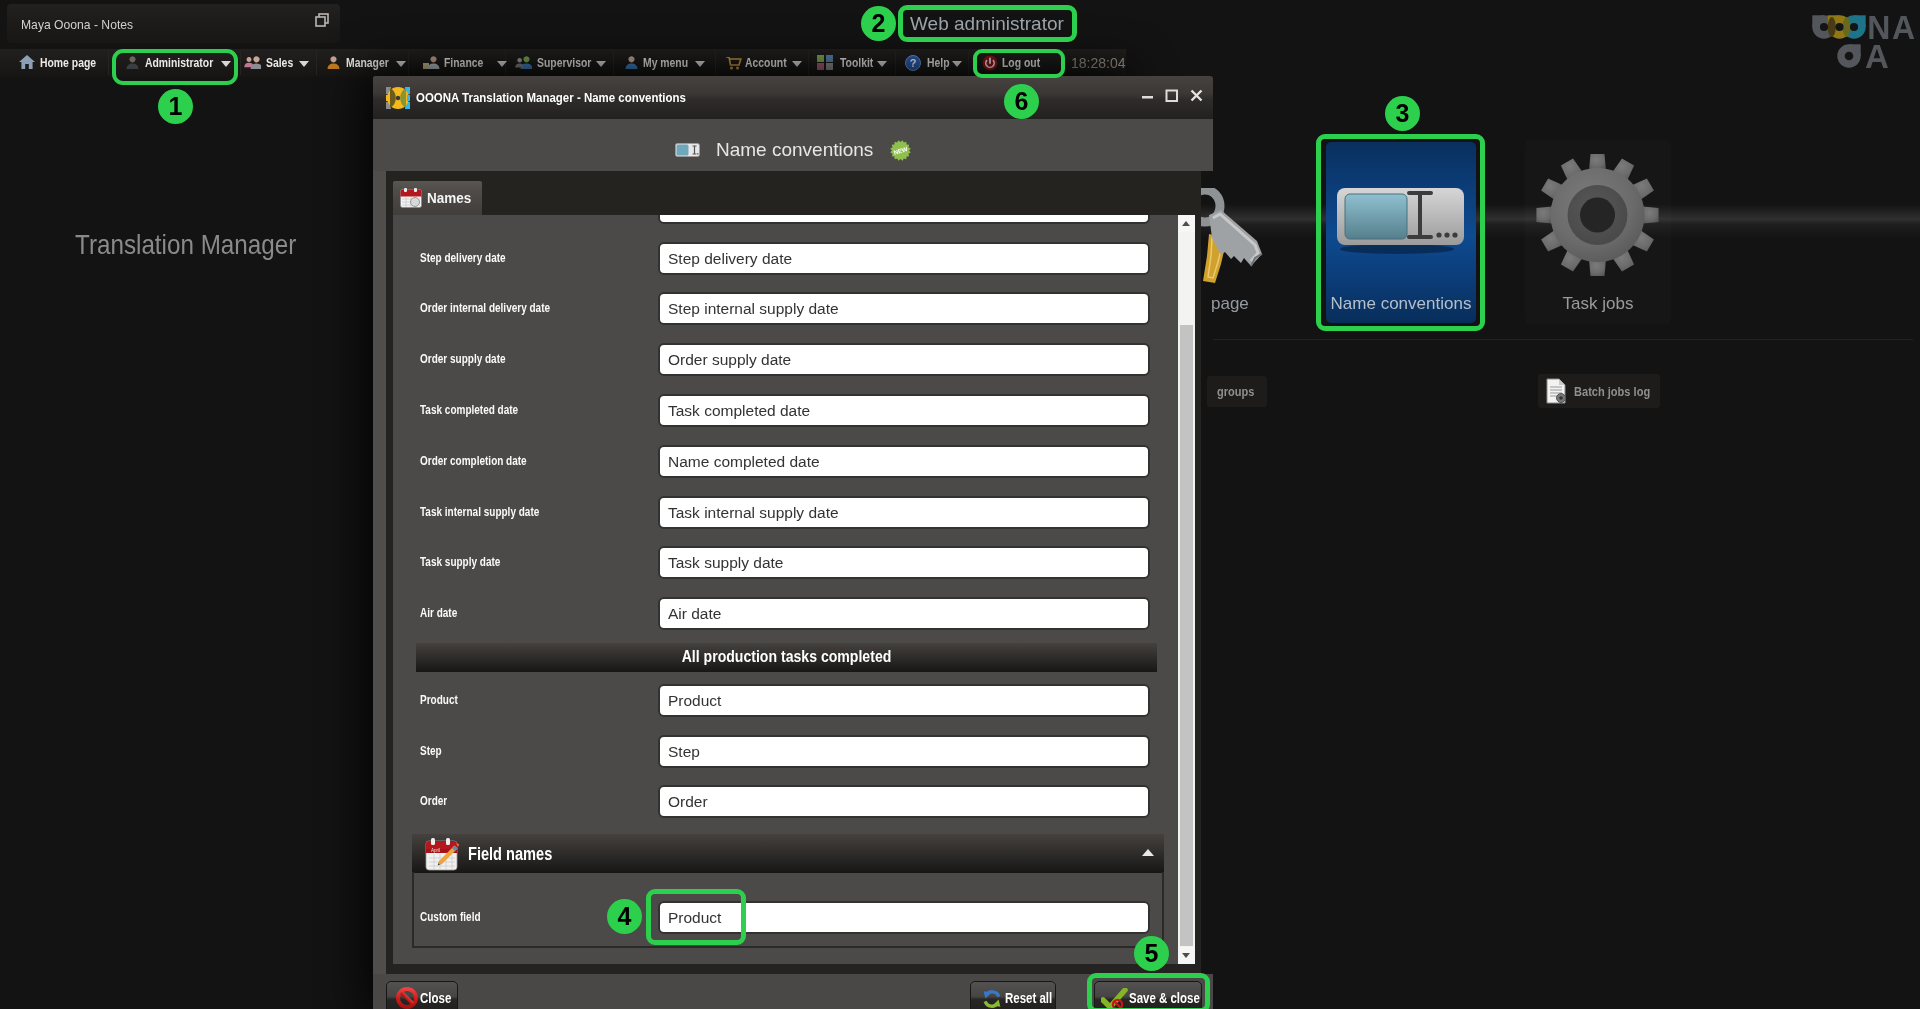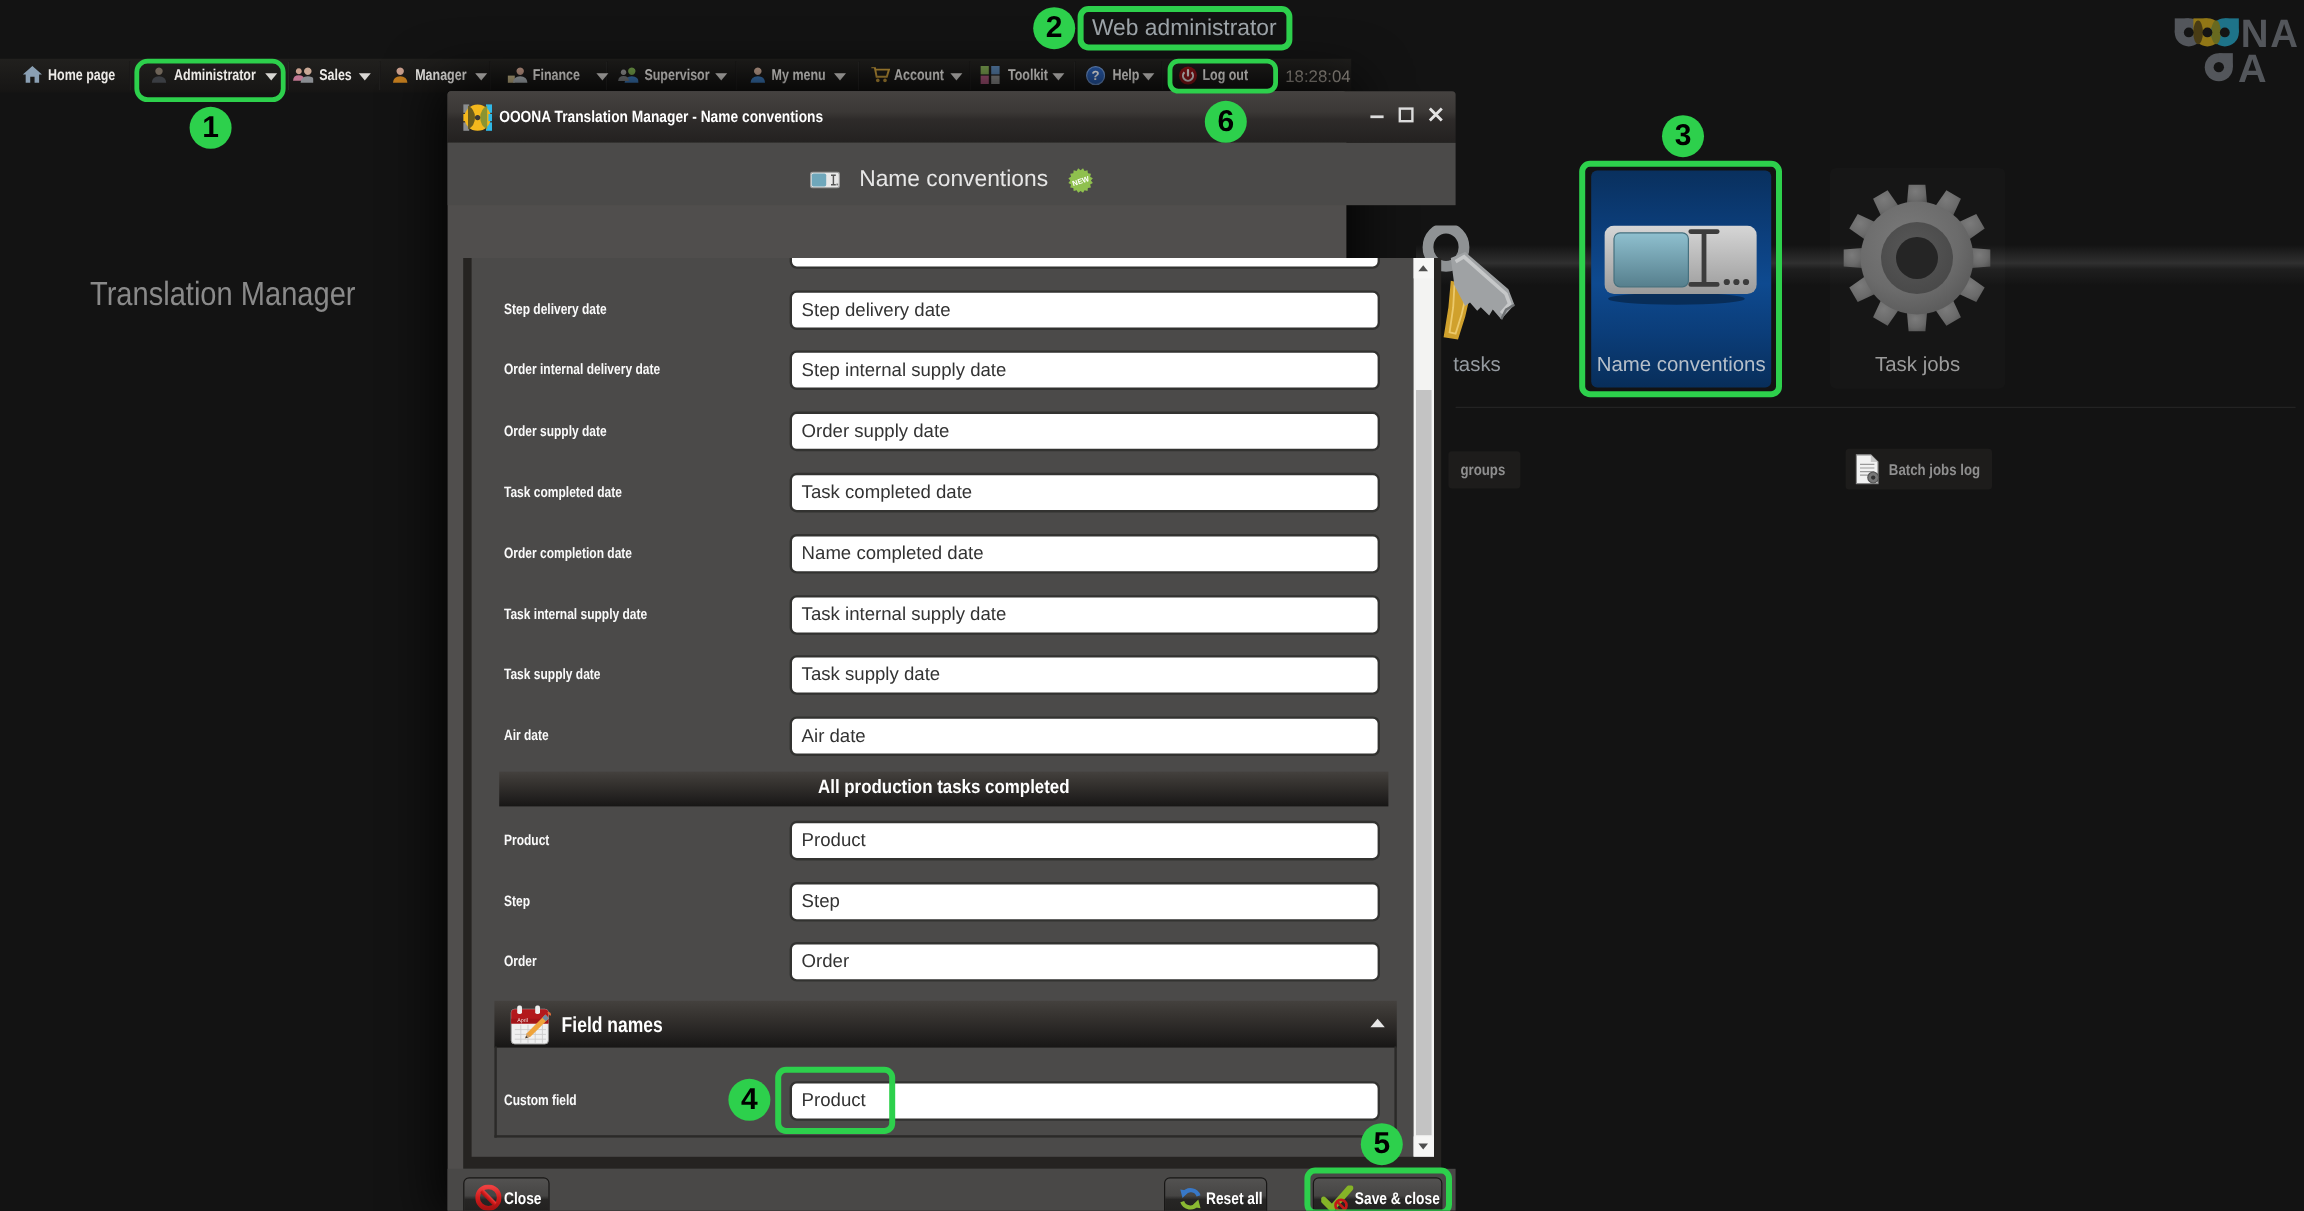--- a/index.html
+++ b/index.html
@@ -83,20 +83,27 @@
   #sbar .thumb { position:absolute; left:2px; top:110px; width:13px; height:621px; background:#c3c3c3; }
   .tri-up { position:absolute; left:4px; top:6px; width:0; height:0;
     border-left:4.5px solid transparent; border-right:4.5px solid transparent; border-bottom:5.5px solid #4e4e4e; }
   .tri-dn { position:absolute; left:4px; top:6px; width:0; height:0;
     border-left:4.5px solid transparent; border-right:4.5px solid transparent; border-top:5.5px solid #4e4e4e; }
 </style>
 </head>
 <body>
 <div id="stage">
 
+  <div id="notesTab" class="abs">
+    <div class="t">Maya Ooona - Notes</div>
+    <svg class="abs" style="left:308px; top:9px;" width="14" height="14" viewBox="0 0 14 14">
+      <rect x="4" y="1" width="9" height="9" fill="none" stroke="#b9b7b5" stroke-width="1.6"></rect>
+      <rect x="1" y="4" width="9" height="9" fill="#1f1e1d" stroke="#b9b7b5" stroke-width="1.6"></rect>
+    </svg>
+  </div>
 
   <div id="tmtitle" class="abs">Translation Manager</div>
 
   <div id="menubar" class="abs">
       <div class="msep" style="left: 107.5px;"></div>
       <div class="msep" style="left: 240px;"></div>
       <div class="msep" style="left: 316.3px;"></div>
       <div class="msep" style="left: 407.5px;"></div>
       <div class="msep" style="left: 505px;"></div>
       <div class="msep" style="left: 613.3px;"></div>
@@ -192,21 +199,21 @@
   <div id="shelf" class="abs"></div>
   <div id="shelfline" class="abs"></div>
   <div id="keysicon" class="abs" style="left:1185px; top:188px; z-index:1;"><svg width="100" height="145" viewBox="0 0 100 145">
         <ellipse cx="20" cy="18" rx="15" ry="16" fill="none" stroke="#8f9294" stroke-width="9"></ellipse>
         <polygon points="24,46 42,50 36,76 30,95 18,93 22,68" fill="#d0a12d"></polygon>
         <polygon points="27,50 38,53 33,74 28,90 23,89 26,68" fill="none" stroke="#ecc96b" stroke-width="1.5"></polygon>
         <path d="M24 27 L36 22 L72 53 L77 66 L66 78 L59 70 L56 75 L49 68 L46 71 L40 64 L36 67 L27 50 Z" fill="#9fa2a4"></path>
         <path d="M28 30 L35 26 L70 57 L73 65 L66 73" fill="none" stroke="#c6c8c9" stroke-width="3"></path>
         <path d="M66 78 L70 70 L77 66" fill="none" stroke="#6f7274" stroke-width="2"></path>
       </svg></div>
-  <div id="oupstxt" class="abs">tasks</div>
+  <div id="oupstxt" class="abs">page</div>
   <div id="bluetile" class="abs">
     <div class="cap">Name conventions</div>
   <div style="position: absolute; left: 11px; top: 46px;"><svg width="127" height="68" viewBox="0 0 127 68">
           <defs>
             <linearGradient id="tg" x1="0" y1="0" x2="0" y2="1">
               <stop offset="0%" stop-color="#d6d6d6"></stop>
               <stop offset="100%" stop-color="#9b9b9b"></stop>
             </linearGradient>
             <linearGradient id="tt" x1="0" y1="0" x2="0" y2="1">
               <stop offset="0%" stop-color="#8fc0cf"></stop>
@@ -317,20 +324,33 @@
             <rect x="1.5" y="1.5" width="12" height="11" rx="1.5" fill="#6fa7bb"></rect>
             <path d="M17.5 3 L21.5 3 M19.5 3 L19.5 11 M17.5 11 L21.5 11" stroke="#555" stroke-width="1.2"></path>
             <rect x="22" y="10" width="1.5" height="1.5" fill="#777"></rect>
           </svg></div>
       <div id="hdrtxt">Name conventions</div>
       <div id="newbadge" class="abs" style="left:517px; top:21px;"><svg width="21" height="21" viewBox="0 0 21 21">
             <polygon points="19.1,10.5 20.700166916193595,12.528939348967734 18.445363979597065,13.791077518339772 19.14728396794647,16.277930423403863 16.58111831820431,16.581118318204307 16.277930423403866,19.14728396794647 13.791077518339772,18.445363979597065 12.528939348967734,20.700166916193595 10.5,19.1 8.471060651032268,20.700166916193595 7.208922481660228,18.445363979597065 4.722069576596139,19.14728396794647 4.418881681795692,16.58111831820431 1.8527160320535287,16.277930423403863 2.554636020402935,13.791077518339772 0.29983308380640317,12.528939348967738 1.9000000000000004,10.500000000000002 0.29983308380640317,8.471060651032264 2.554636020402933,7.208922481660229 1.852716032053527,4.722069576596139 4.41888168179569,4.418881681795692 4.722069576596137,1.8527160320535287 7.208922481660223,2.5546360204029366 8.471060651032262,0.29983308380640494 10.499999999999998,1.9000000000000004 12.528939348967734,0.29983308380640317 13.791077518339774,2.5546360204029357 16.27793042340386,1.852716032053527 16.581118318204307,4.41888168179569 19.14728396794647,4.722069576596137 18.44536397959706,7.208922481660222 20.700166916193595,8.47106065103226" fill="#8fc04e"></polygon>
             <text x="10.5" y="13" font-size="6.2" font-weight="bold" fill="#fff" text-anchor="middle" transform="rotate(-18 10.5 10.5)" font-family="Liberation Sans">NEW</text>
           </svg></div>
     </div>
+    <div id="tabstrip" class="abs">
+      <div id="namestab">
+        <div id="tabicon" class="abs" style="left:7px; top:7px;"><svg width="22" height="20" viewBox="0 0 22 20">
+              <rect x="0.5" y="1.5" width="21" height="18" rx="2" fill="#f3f3f3" stroke="#888" stroke-width="0.8"></rect>
+              <path d="M0.5 3.5 a2 2 0 0 1 2-2 h17 a2 2 0 0 1 2 2 v5 h-21 z" fill="#b3191c"></path>
+              <rect x="4" y="0" width="3" height="4" rx="1" fill="#e9e9e9"></rect>
+              <rect x="14" y="0" width="3" height="4" rx="1" fill="#e9e9e9"></rect>
+              <path d="M2 11 h18 M2 14 h18 M2 17 h18 M6 9 v10 M11 9 v10 M16 9 v10" stroke="#c9c9c9" stroke-width="0.8"></path>
+              <circle cx="15" cy="14" r="4.5" fill="#d8d8d8" stroke="#9a9a9a"></circle>
+            </svg></div>
+        <div class="t">Names</div>
+      </div>
+    </div>
     <div id="darkzone" class="abs">
       <div id="panel">
 
         <div id="rows">
             <div class="inp" style="top:-24px;"></div>
             <div class="lbl" style="top:35.5px;">Step delivery date</div>
             <div class="inp" style="top:26.5px;">
               <div class="t">Step delivery date</div>
             </div>
             <div class="lbl" style="top:86.3px;">Order internal delivery date</div>

